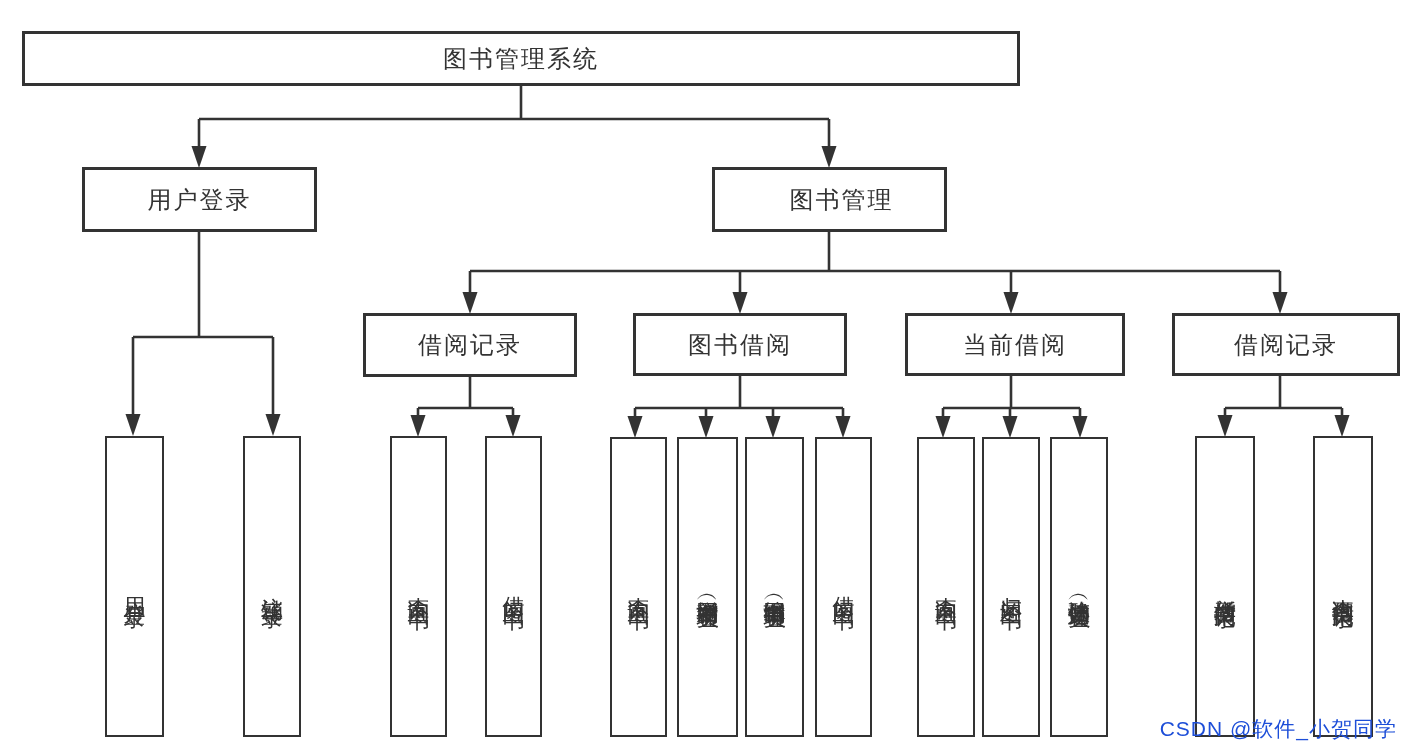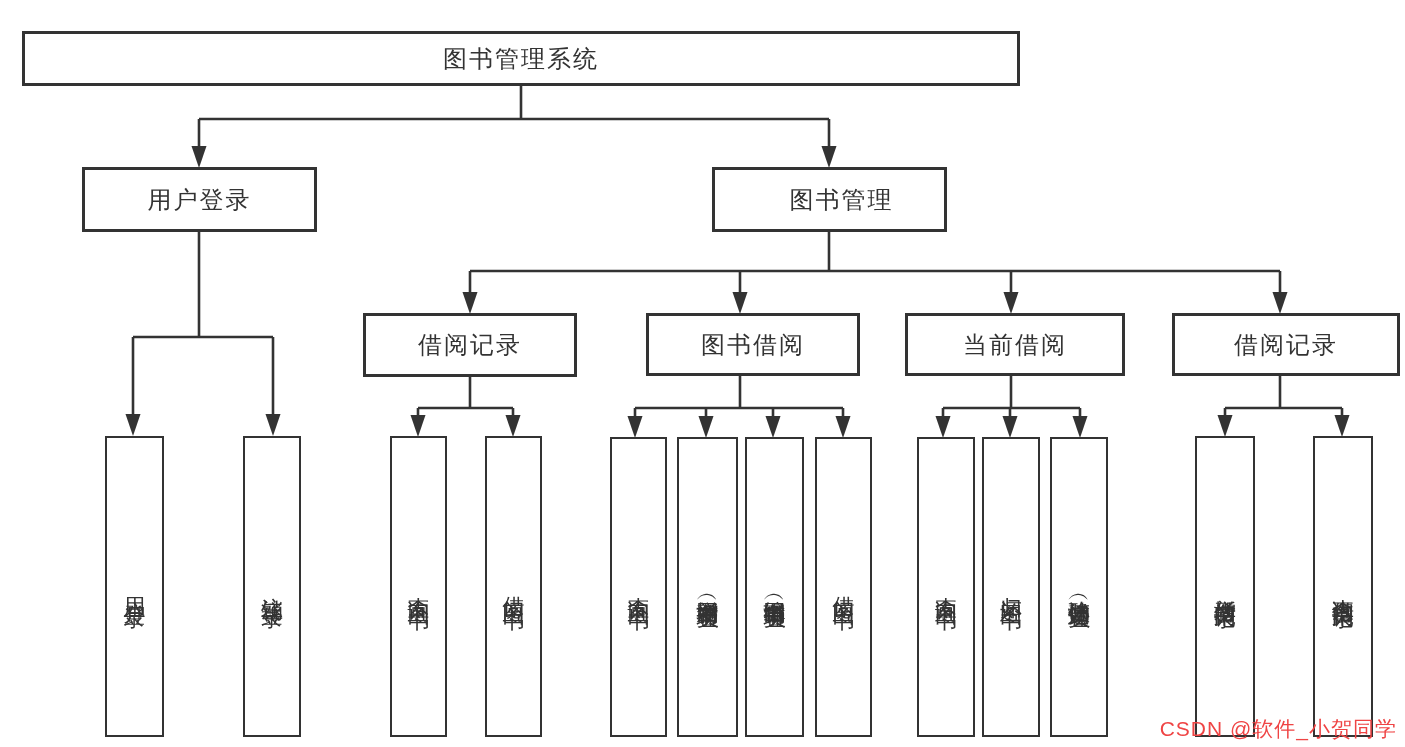--- a/index.html
+++ b/index.html
@@ -136,21 +136,21 @@
       <polygon points="1334.5,415 1349.5,415 1342,437"></polygon>
     </g>
   </svg>
 
   <div class="node" style="left:22px; top:13px; width:998px; height:55px;margin-top:18px;">图书管理系统</div>
 
   <div class="node" style="left:82px; top:167px; width:235px; height:65px;">用户登录</div>
   <div class="node" style="left:712px; top:167px; width:235px; height:65px;padding-left:24px;">图书管理</div>
 
   <div class="node" style="left:363px; top:313px; width:214px; height:64px;">借阅记录</div>
-  <div class="node" style="left:633px; top:313px; width:214px; height:63px;margin-left:13px;">图书借阅</div>
+  <div class="node" style="left:633px; top:313px; width:214px; height:63px;">图书借阅</div>
   <div class="node" style="left:905px; top:313px; width:220px; height:63px;">当前借阅</div>
   <div class="node" style="left:1172px; top:313px; width:228px; height:63px;">借阅记录</div>
 
   <div class="leaf" style="left:105px; top:436px; width:59px; height:301px;">
     <span>用户登录</span>
   </div>
   <div class="leaf" style="left:243px; top:436px; width:58px; height:301px;">
     <span>注销登录</span>
   </div>
 
@@ -184,15 +184,15 @@
     <span style="letter-spacing:1px;">确认归还（管理员）</span>
   </div>
 
   <div class="leaf" style="left:1195px; top:436px; width:60px; height:301px;">
     <span style="letter-spacing:2px;">新增借阅记录</span>
   </div>
   <div class="leaf" style="left:1313px; top:436px; width:60px; height:301px;">
     <span style="letter-spacing:2px;">查询借阅记录</span>
   </div>
 
-  <div class="watermark" style="color: #ef4444;">CSDN @软件_小贺同学</div>
+  <div class="watermark" style="color: #1d4ed8;">CSDN @软件_小贺同学</div>
 
 </div>
 
 </body></html>

